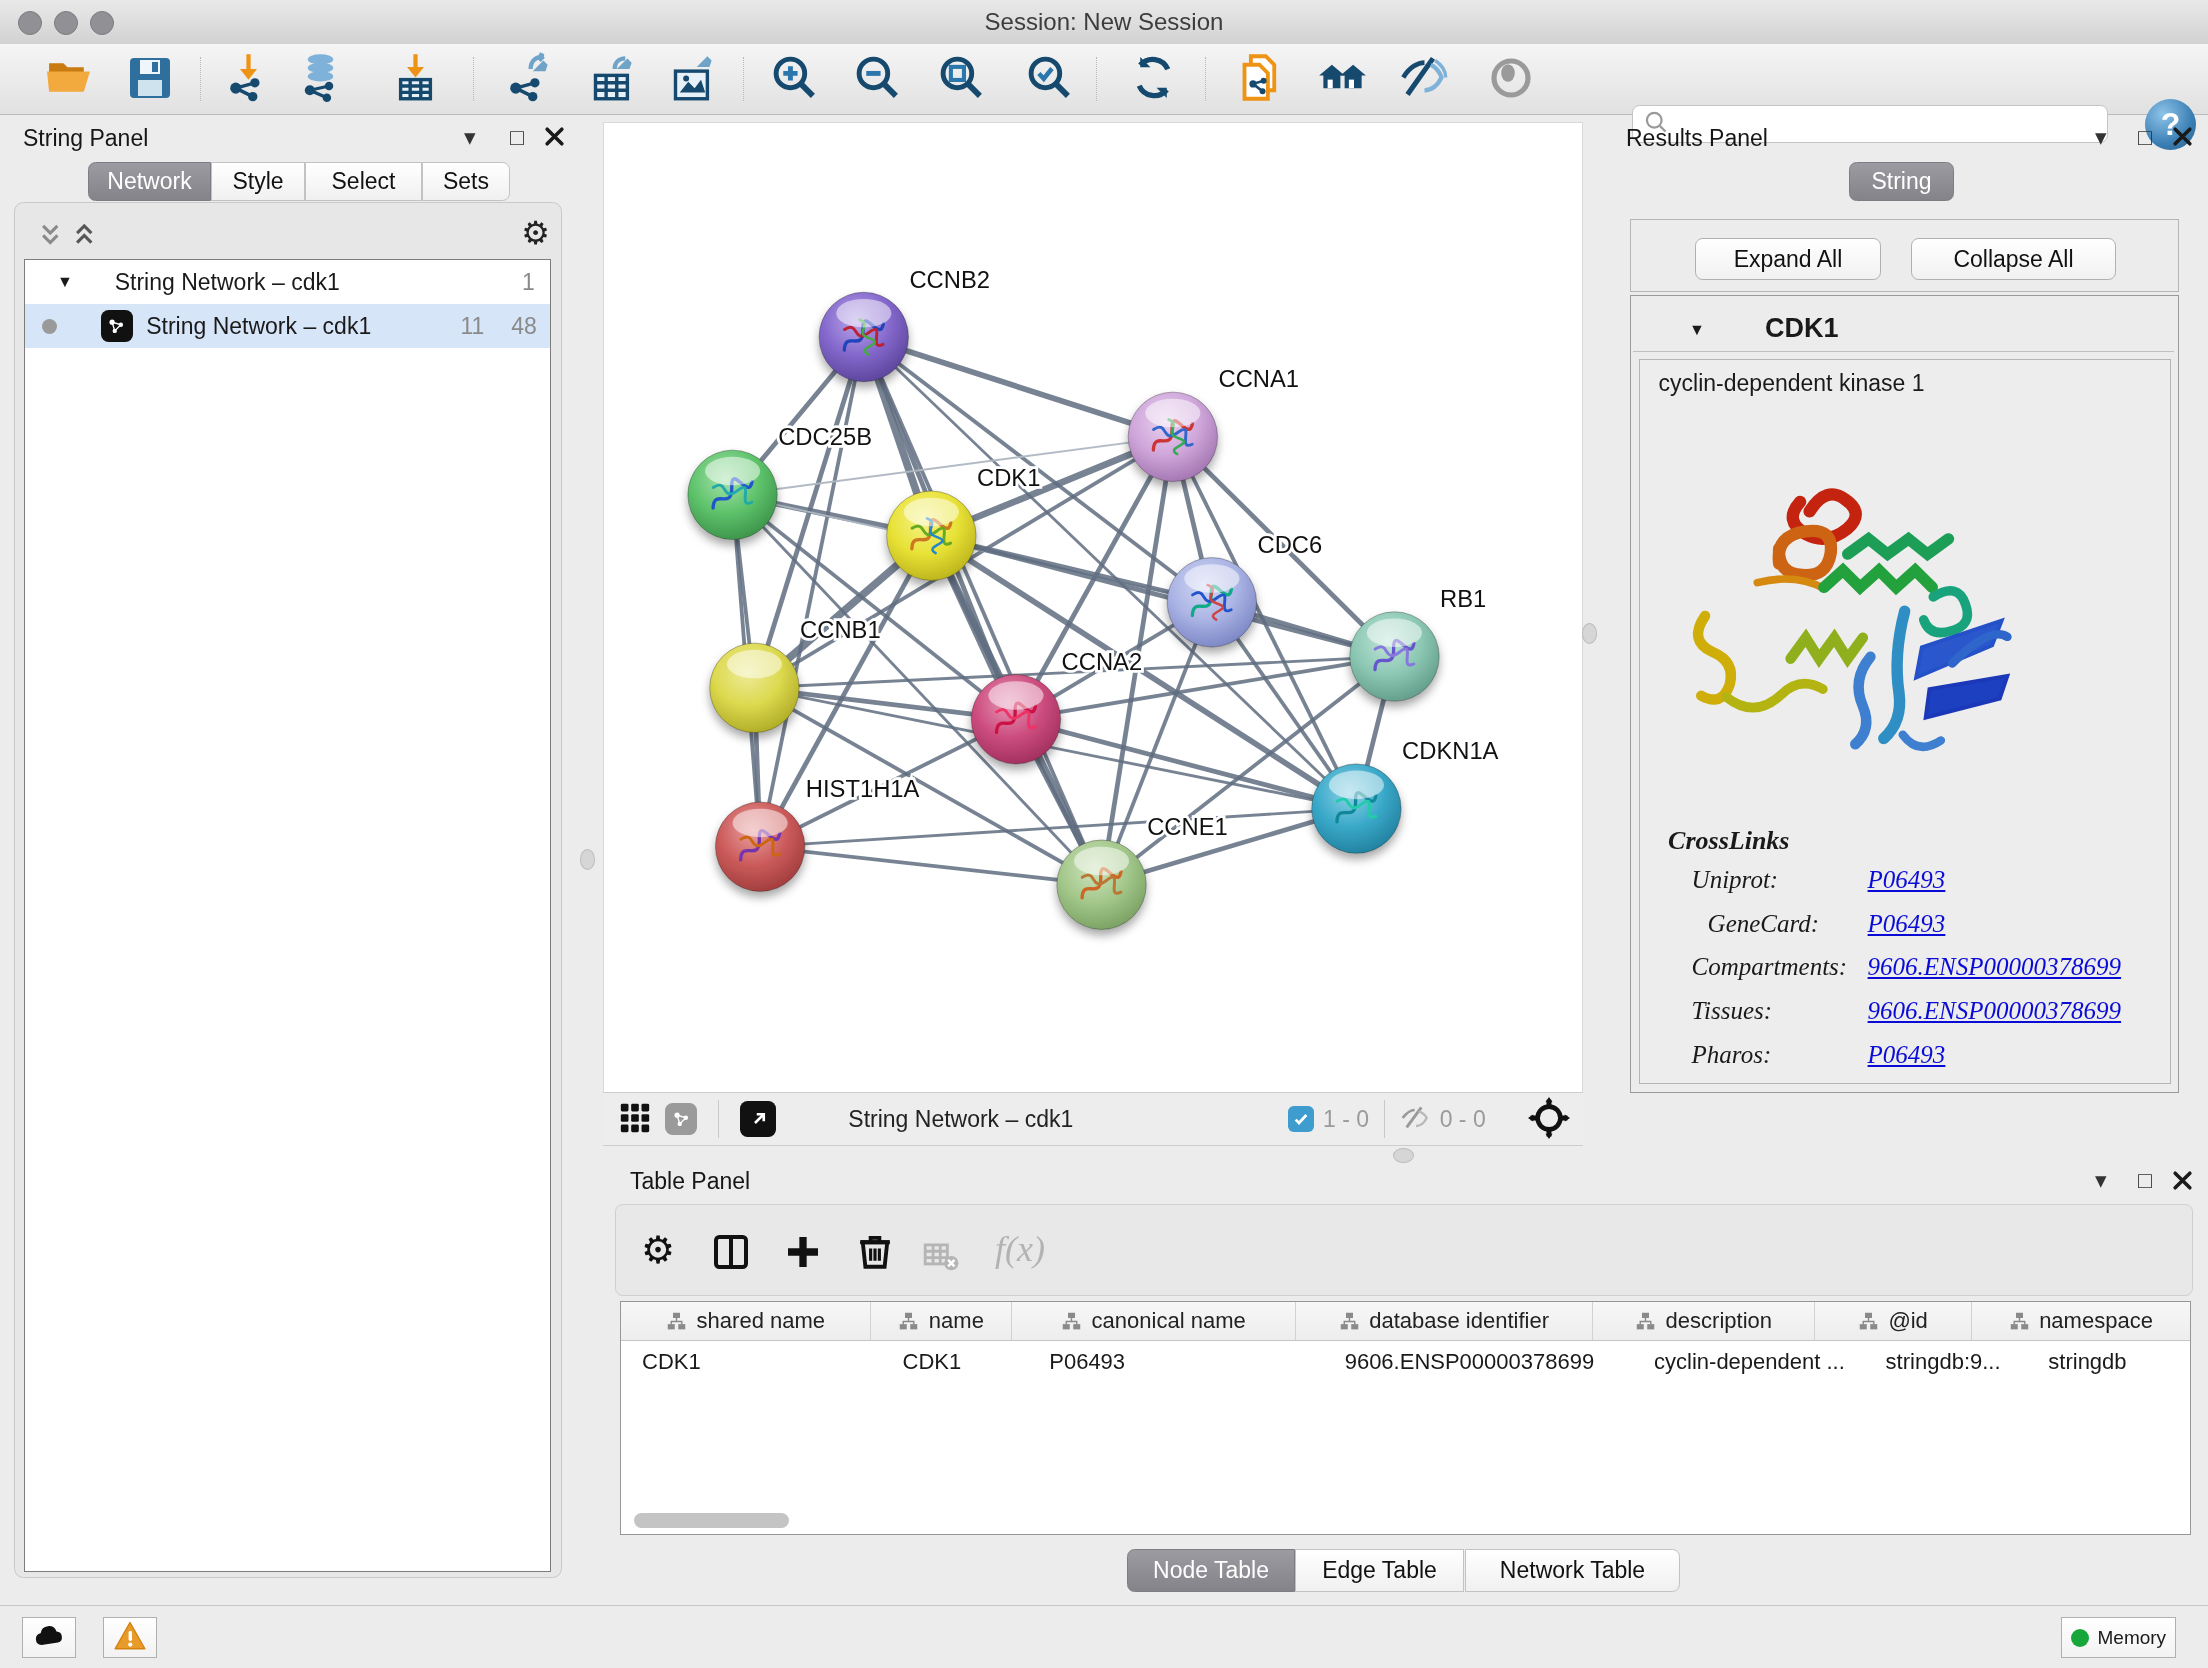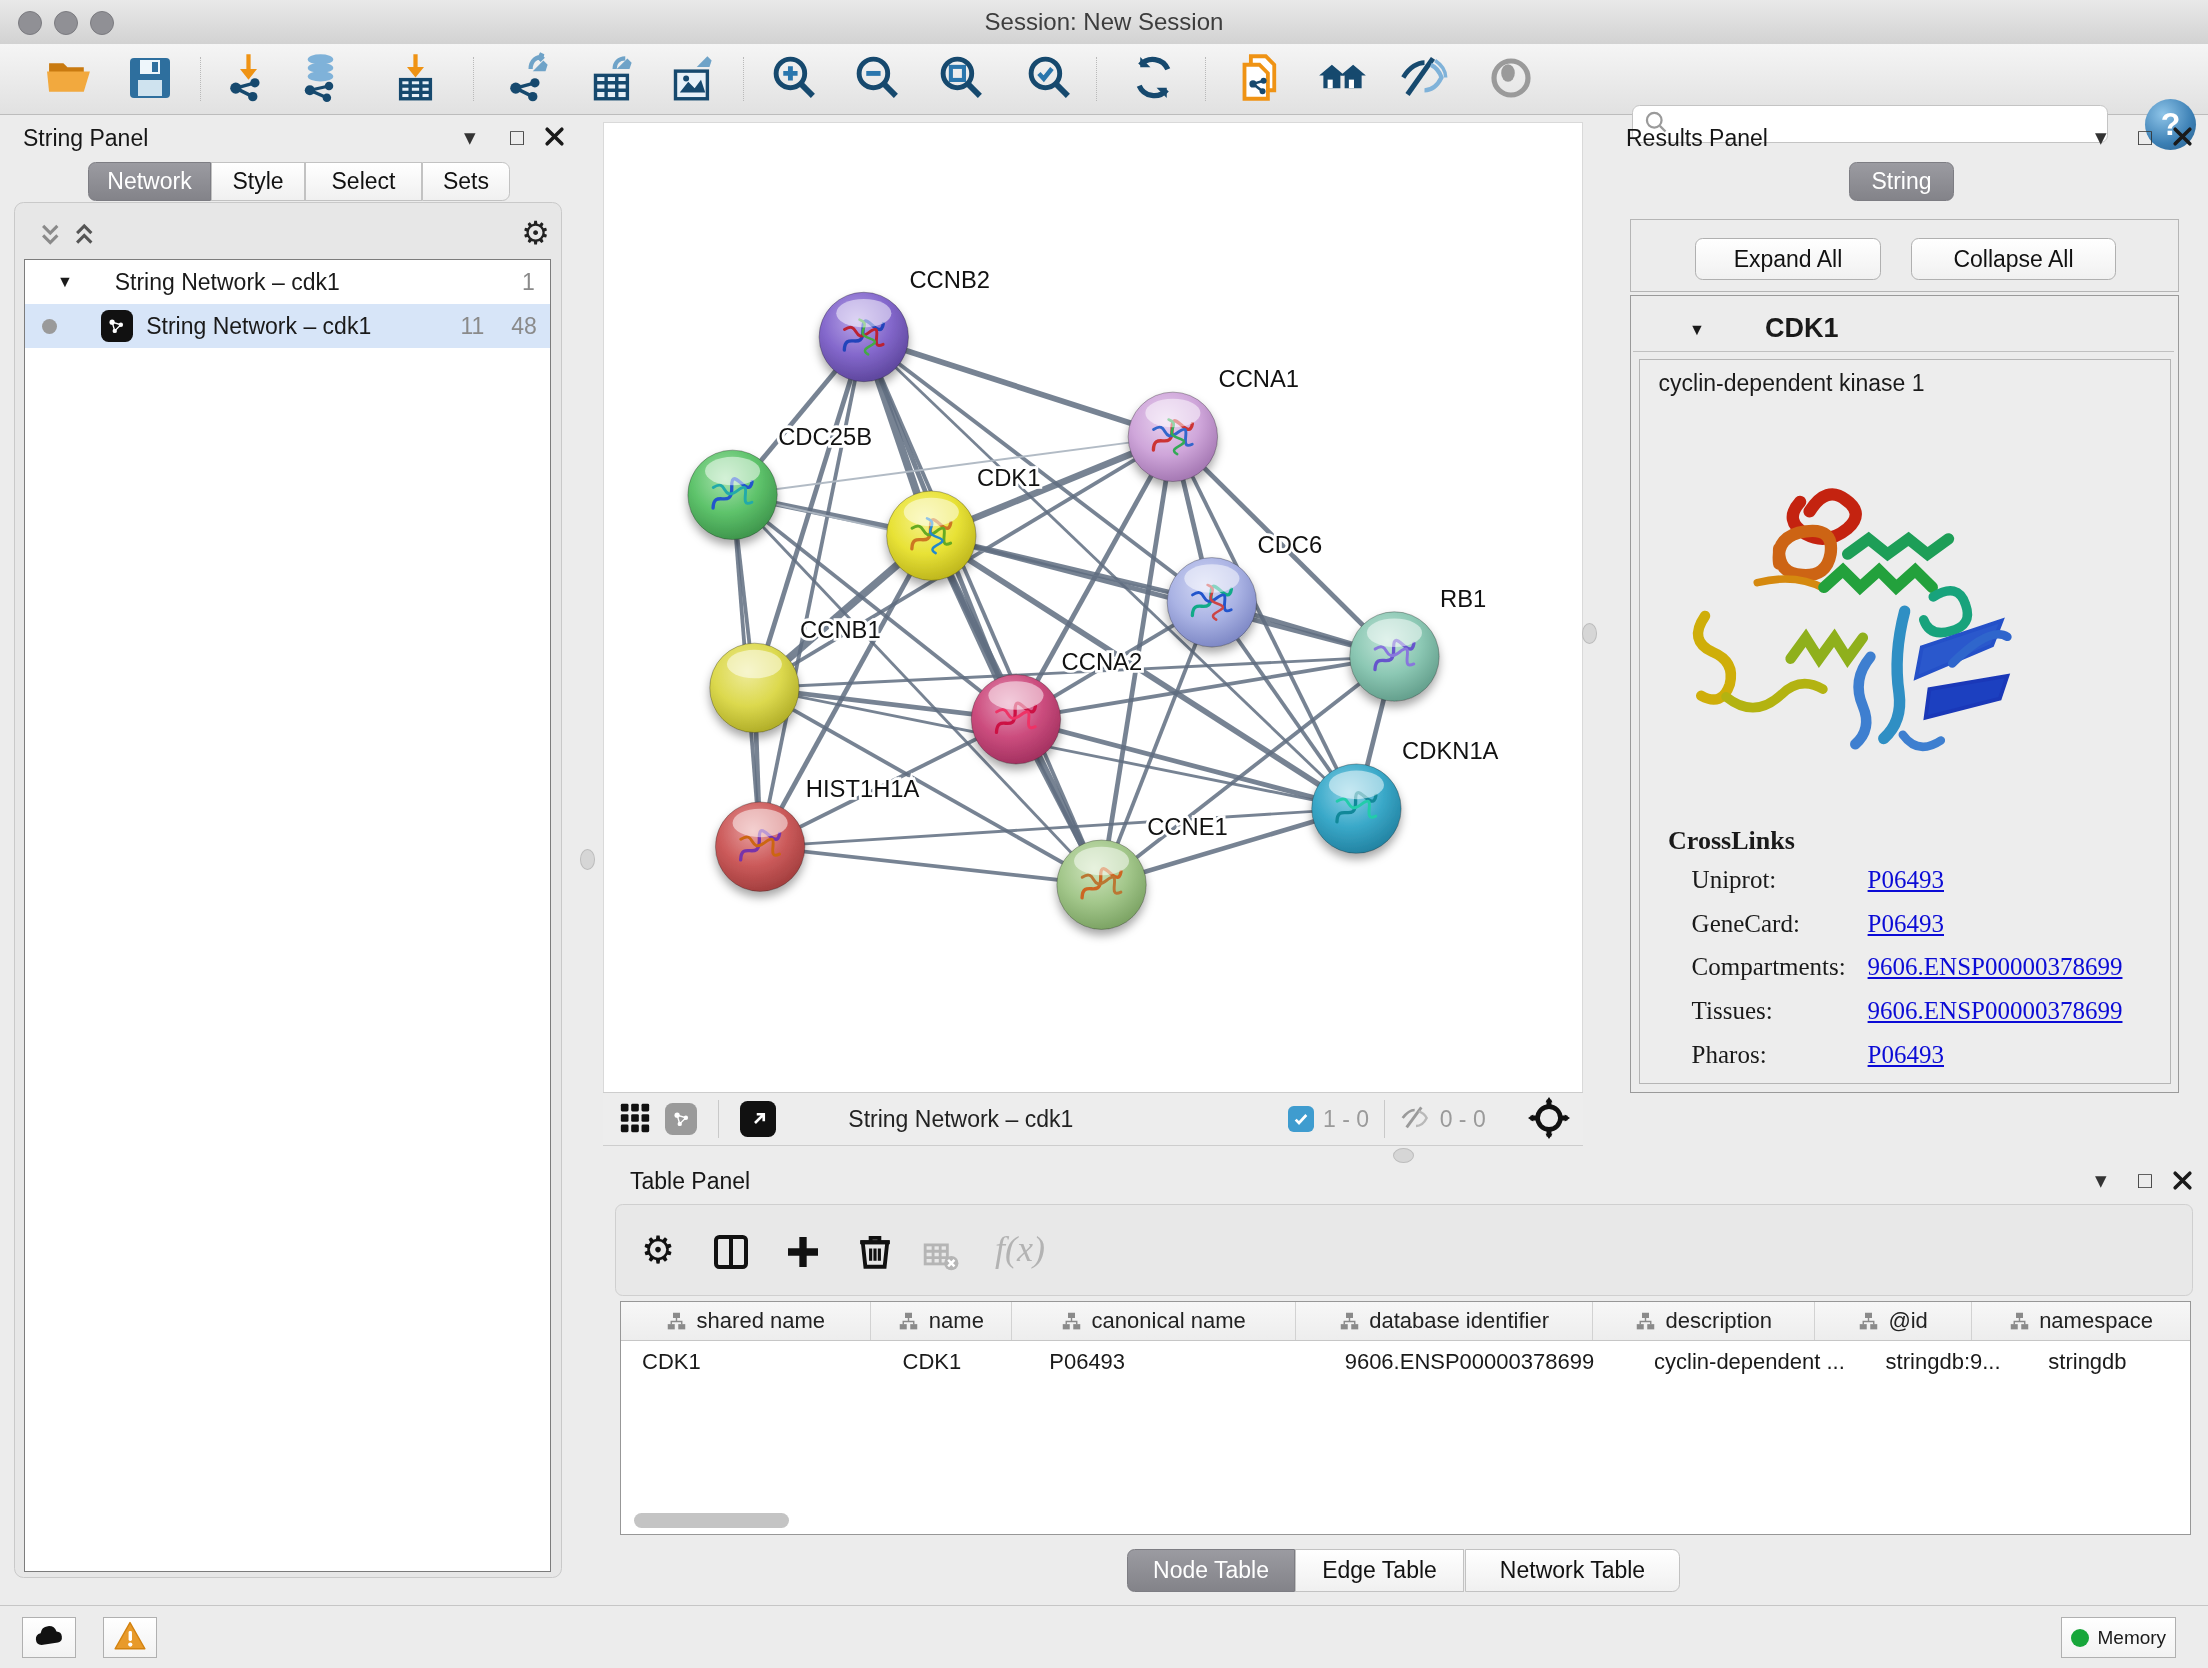--- a/index.html
+++ b/index.html
@@ -45,21 +45,21 @@
   .navlabel{font-size:23px;color:#222;}
   .navnum{font-size:23px;color:#9a9a9a;}
   .vsep{width:0;height:38px;border-left:1px solid #c9c9c9;}
   .handle{background:#d6d6d6;border:1px solid #bdbdbd;border-radius:50%;}
   
   .rbox{border:1px solid #b5b5b5;background:#ececec;box-sizing:border-box;}
   .btn{background:linear-gradient(#ffffff,#f1f1f1);border:1px solid #b0b0b0;border-radius:7.6px;
     font-size:23px;display:flex;align-items:center;justify-content:center;color:#111;text-align:center;}
   .cdk1box{border:1.9px solid #9a9a9a;background:#ececec;box-sizing:border-box;}
   .innerbox{border:1px solid #b5b5b5;background:#ededed;box-sizing:border-box;}
-  .serif{font-family:"Liberation Serif",serif;}
+  .serif{font-family:"Liberation Serif",serif;font-style:italic;}
   .link{color:#0b0bd6;text-decoration:underline;cursor:pointer;}
   
   .ttoolbar{background:#e8e8e8;border:1px solid #cfcfcf;border-radius:7.6px;}
   .tblbox{background:#fff;border:1.9px solid #979797;box-sizing:border-box;overflow:hidden;}
   .thead{display:flex;background:linear-gradient(#f7f7f7,#ededed);border-bottom:1px solid #c6c6c6;height:38px;}
   .th{display:flex;align-items:center;justify-content:center;font-size:22px;color:#222;
     border-right:1px solid #d2d2d2;box-sizing:border-box;gap:9.5px;}
   .trow{display:flex;height:42px;align-items:center;font-size:22px;}
   .td{padding-left:21px;box-sizing:border-box;white-space:nowrap;overflow:hidden;}
   .scrollthumb{background:#c4c4c4;border-radius:7.6px;}
@@ -603,21 +603,21 @@
             <path d="M268 238 l84 -28 l-10 26 l-80 34 z" stroke="#2450c8" stroke-width="4" fill="#2a58cc"></path>
             <path d="M276 282 l82 -14 l-8 24 l-78 20 z" stroke="#1a38b8" stroke-width="4" fill="#1c40c0"></path>
             <path d="M300 255 q40 -40 58 -28" stroke="#2f66cc" stroke-width="9"></path>
             <path d="M248 330 q16 22 40 6" stroke="#3e7fd0" stroke-width="9"></path>
           </g>
         </svg>
       </div>
       <div class="abs serif" style="left:28.5px;top:466px;font-size:26px;font-weight:bold">CrossLinks</div>
       <div class="abs serif" style="left:52px;top:506px;font-size:25px">Uniprot:</div>
       <div class="abs serif link" style="left:228px;top:506px;font-size:25px">P06493</div>
-      <div class="abs serif" style="left:52px;top:550px;font-size:25px">GeneCard:</div>
+      <div class="abs serif" style="left:68px;top:550px;font-size:25px">GeneCard:</div>
       <div class="abs serif link" style="left:228px;top:550px;font-size:25px">P06493</div>
       <div class="abs serif" style="left:52px;top:593px;font-size:25px">Compartments:</div>
       <div class="abs serif link" style="left:228px;top:593px;font-size:25px">9606.ENSP00000378699</div>
       <div class="abs serif" style="left:52px;top:637px;font-size:25px">Tissues:</div>
       <div class="abs serif link" style="left:228px;top:637px;font-size:25px">9606.ENSP00000378699</div>
       <div class="abs serif" style="left:52px;top:681px;font-size:25px">Pharos:</div>
       <div class="abs serif link" style="left:228px;top:681px;font-size:25px">P06493</div>
     </div>
   </div>
 

